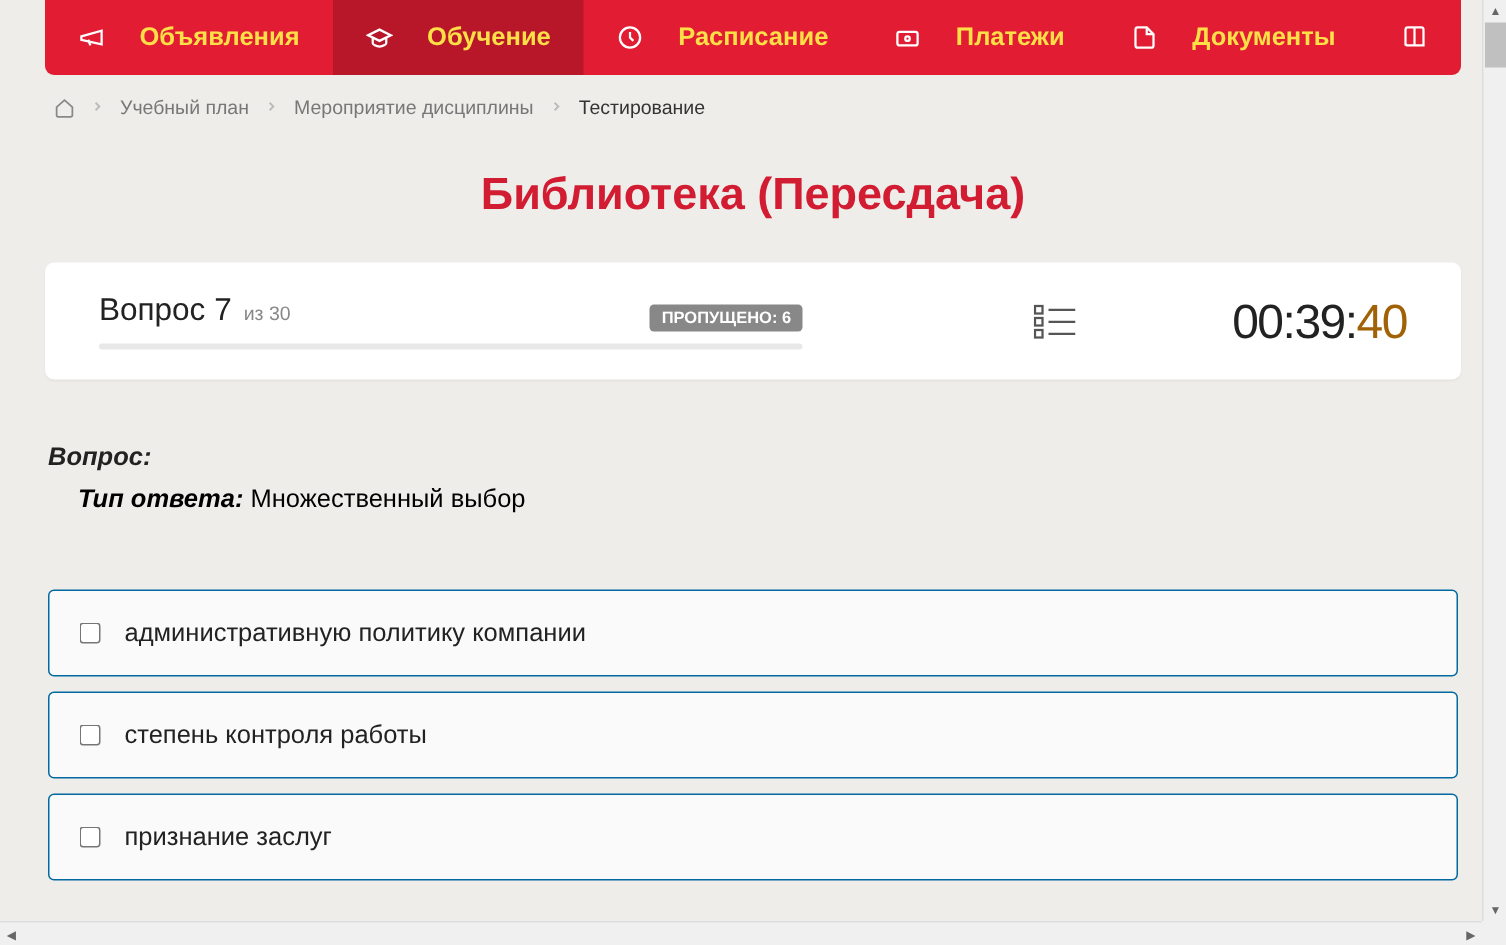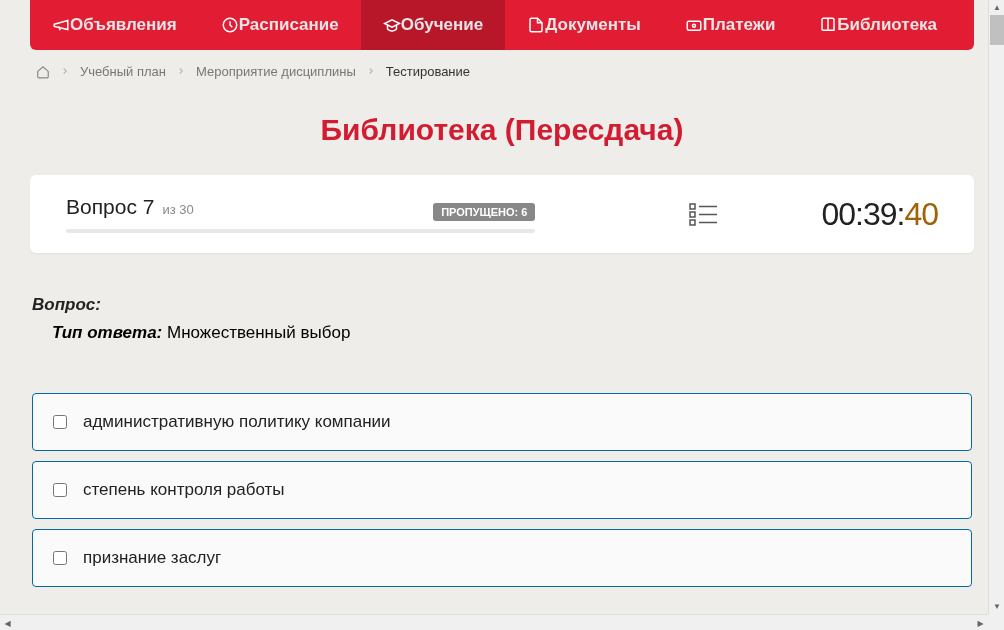--- a/index.html
+++ b/index.html
@@ -86,25 +86,25 @@
       background: #e11c33;
       display: flex;
       height: 50px;
       border-radius: 0 0 6px 6px;
       overflow: hidden;
     }
     .nav-item {
       display: flex;
       align-items: center;
       padding: 0 22px;
-      color: #e5e5e5;
+      color: #fde047;
       font-size: 17px;
       font-weight: 600;
       cursor: pointer;
-      gap: 0;
+      gap: 23px;
     }
     .nav-item.active {
       background: #b8172a;
     }
     .nav-icon {
       display: inline-flex;
       width: 18px;
       height: 18px;
       align-items: center;
       justify-content: center;
@@ -263,55 +263,55 @@
     <div class="top-nav">
       <div class="nav-item">
         <span class="nav-icon">
           <svg viewBox="0 0 24 24" width="18" height="18" fill="none" stroke="white" stroke-width="2">
               <path d="M3 11l18-5v12L3 14v-3z"></path>
               <path d="M11 19l-2-5"></path>
             </svg>
         </span>
         <span>Объявления</span>
       </div>
+      <div class="nav-item active">
+        <span class="nav-icon">
+          <svg viewBox="0 0 24 24" width="18" height="18" fill="none" stroke="white" stroke-width="2">
+              <path d="M22 10L12 5 2 10l10 5 10-5z"></path>
+              <path d="M6 12v5c0 1 3 3 6 3s6-2 6-3v-5"></path>
+            </svg>
+        </span>
+        <span>Обучение</span>
+      </div>
       <div class="nav-item">
         <span class="nav-icon">
           <svg viewBox="0 0 24 24" width="18" height="18" fill="none" stroke="white" stroke-width="2">
               <circle cx="12" cy="12" r="9"></circle>
               <path d="M12 7v5l3 3"></path>
             </svg>
         </span>
         <span>Расписание</span>
       </div>
-      <div class="nav-item active">
-        <span class="nav-icon">
-          <svg viewBox="0 0 24 24" width="18" height="18" fill="none" stroke="white" stroke-width="2">
-              <path d="M22 10L12 5 2 10l10 5 10-5z"></path>
-              <path d="M6 12v5c0 1 3 3 6 3s6-2 6-3v-5"></path>
-            </svg>
-        </span>
-        <span>Обучение</span>
+      <div class="nav-item">
+        <span class="nav-icon">
+          <svg viewBox="0 0 24 24" width="18" height="18" fill="none" stroke="white" stroke-width="2">
+              <rect x="3" y="7" width="18" height="12" rx="2"></rect>
+              <circle cx="12" cy="13" r="2"></circle>
+            </svg>
+        </span>
+        <span>Платежи</span>
       </div>
       <div class="nav-item">
         <span class="nav-icon">
           <svg viewBox="0 0 24 24" width="18" height="18" fill="none" stroke="white" stroke-width="2">
               <path d="M14 3H6a2 2 0 0 0-2 2v14a2 2 0 0 0 2 2h12a2 2 0 0 0 2-2V9l-6-6z"></path>
               <path d="M14 3v6h6"></path>
             </svg>
         </span>
         <span>Документы</span>
-      </div>
-      <div class="nav-item">
-        <span class="nav-icon">
-          <svg viewBox="0 0 24 24" width="18" height="18" fill="none" stroke="white" stroke-width="2">
-              <rect x="3" y="7" width="18" height="12" rx="2"></rect>
-              <circle cx="12" cy="13" r="2"></circle>
-            </svg>
-        </span>
-        <span>Платежи</span>
       </div>
       <div class="nav-item">
         <span class="nav-icon">
           <svg viewBox="0 0 24 24" width="18" height="18" fill="none" stroke="white" stroke-width="2">
               <path d="M4 19V5a2 2 0 0 1 2-2h12a2 2 0 0 1 2 2v14H6a2 2 0 0 1-2-2z"></path>
               <line x1="12" y1="3" x2="12" y2="19"></line>
             </svg>
         </span>
         <span>Библиотека</span>
 

